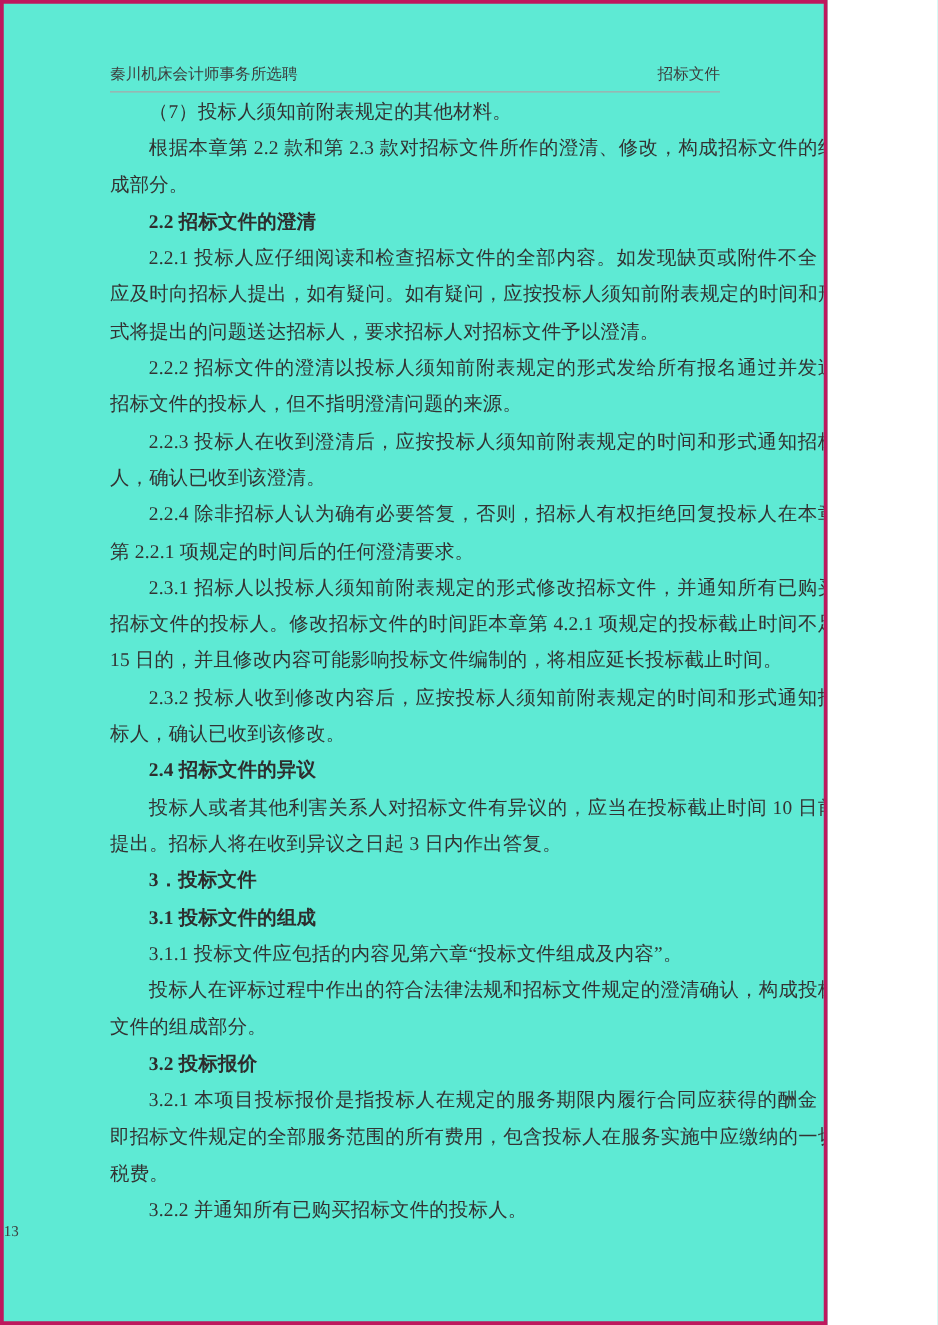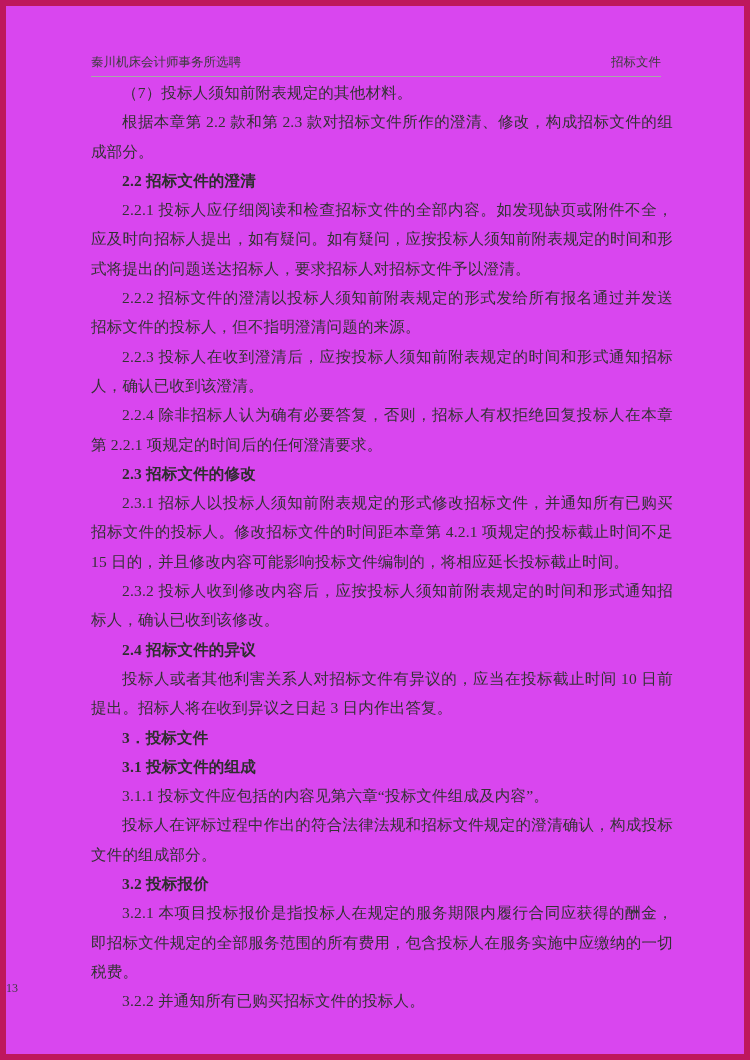--- a/index.html
+++ b/index.html
@@ -2,25 +2,25 @@
 <html><head>
 <meta charset="utf-8">
 <style>
   html, body {
     margin: 0;
     padding: 0;
     background: #ffffff;
   }
   .page {
     position: relative;
-    width: 750px;
+    width: 662px;
     height: 1060px;
-    background: #d946ef;
+    background: #5eead4;
     box-sizing: border-box;
-    border: 6px solid #be185d;
+    border: 3px solid #be185d;
     font-family: "Liberation Serif", "DejaVu Serif", serif;
     color: #333333;
     overflow: hidden;
   }
   .header {
     position: absolute;
     left: 85px;
     right: 83px;
     top: 48px;
     display: flex;
@@ -79,21 +79,20 @@
   <div class="header-rule"></div>
 
   <div class="content">
       <p class="para">（7）投标人须知前附表规定的其他材料。</p>
       <p class="para">根据本章第 2.2 款和第 2.3 款对招标文件所作的澄清、修改，构成招标文件的组成部分。</p>
       <p class="heading">2.2 招标文件的澄清</p>
       <p class="para">2.2.1 投标人应仔细阅读和检查招标文件的全部内容。如发现缺页或附件不全，应及时向招标人提出，如有疑问。如有疑问，应按投标人须知前附表规定的时间和形式将提出的问题送达招标人，要求招标人对招标文件予以澄清。</p>
       <p class="para">2.2.2 招标文件的澄清以投标人须知前附表规定的形式发给所有报名通过并发送招标文件的投标人，但不指明澄清问题的来源。</p>
       <p class="para">2.2.3 投标人在收到澄清后，应按投标人须知前附表规定的时间和形式通知招标人，确认已收到该澄清。</p>
       <p class="para">2.2.4 除非招标人认为确有必要答复，否则，招标人有权拒绝回复投标人在本章第 2.2.1 项规定的时间后的任何澄清要求。</p>
-      <p class="heading">2.3 招标文件的修改</p>
       <p class="para">2.3.1 招标人以投标人须知前附表规定的形式修改招标文件，并通知所有已购买招标文件的投标人。修改招标文件的时间距本章第 4.2.1 项规定的投标截止时间不足 15 日的，并且修改内容可能影响投标文件编制的，将相应延长投标截止时间。</p>
       <p class="para">2.3.2 投标人收到修改内容后，应按投标人须知前附表规定的时间和形式通知招标人，确认已收到该修改。</p>
       <p class="heading">2.4 招标文件的异议</p>
       <p class="para">投标人或者其他利害关系人对招标文件有异议的，应当在投标截止时间 10 日前提出。招标人将在收到异议之日起 3 日内作出答复。</p>
       <p class="heading">3．投标文件</p>
       <p class="heading">3.1 投标文件的组成</p>
       <p class="para">3.1.1 投标文件应包括的内容见第六章“投标文件组成及内容”。</p>
       <p class="para">投标人在评标过程中作出的符合法律法规和招标文件规定的澄清确认，构成投标文件的组成部分。</p>
       <p class="heading">3.2 投标报价</p>
       <p class="para">3.2.1 本项目投标报价是指投标人在规定的服务期限内履行合同应获得的酬金，即招标文件规定的全部服务范围的所有费用，包含投标人在服务实施中应缴纳的一切税费。</p>

